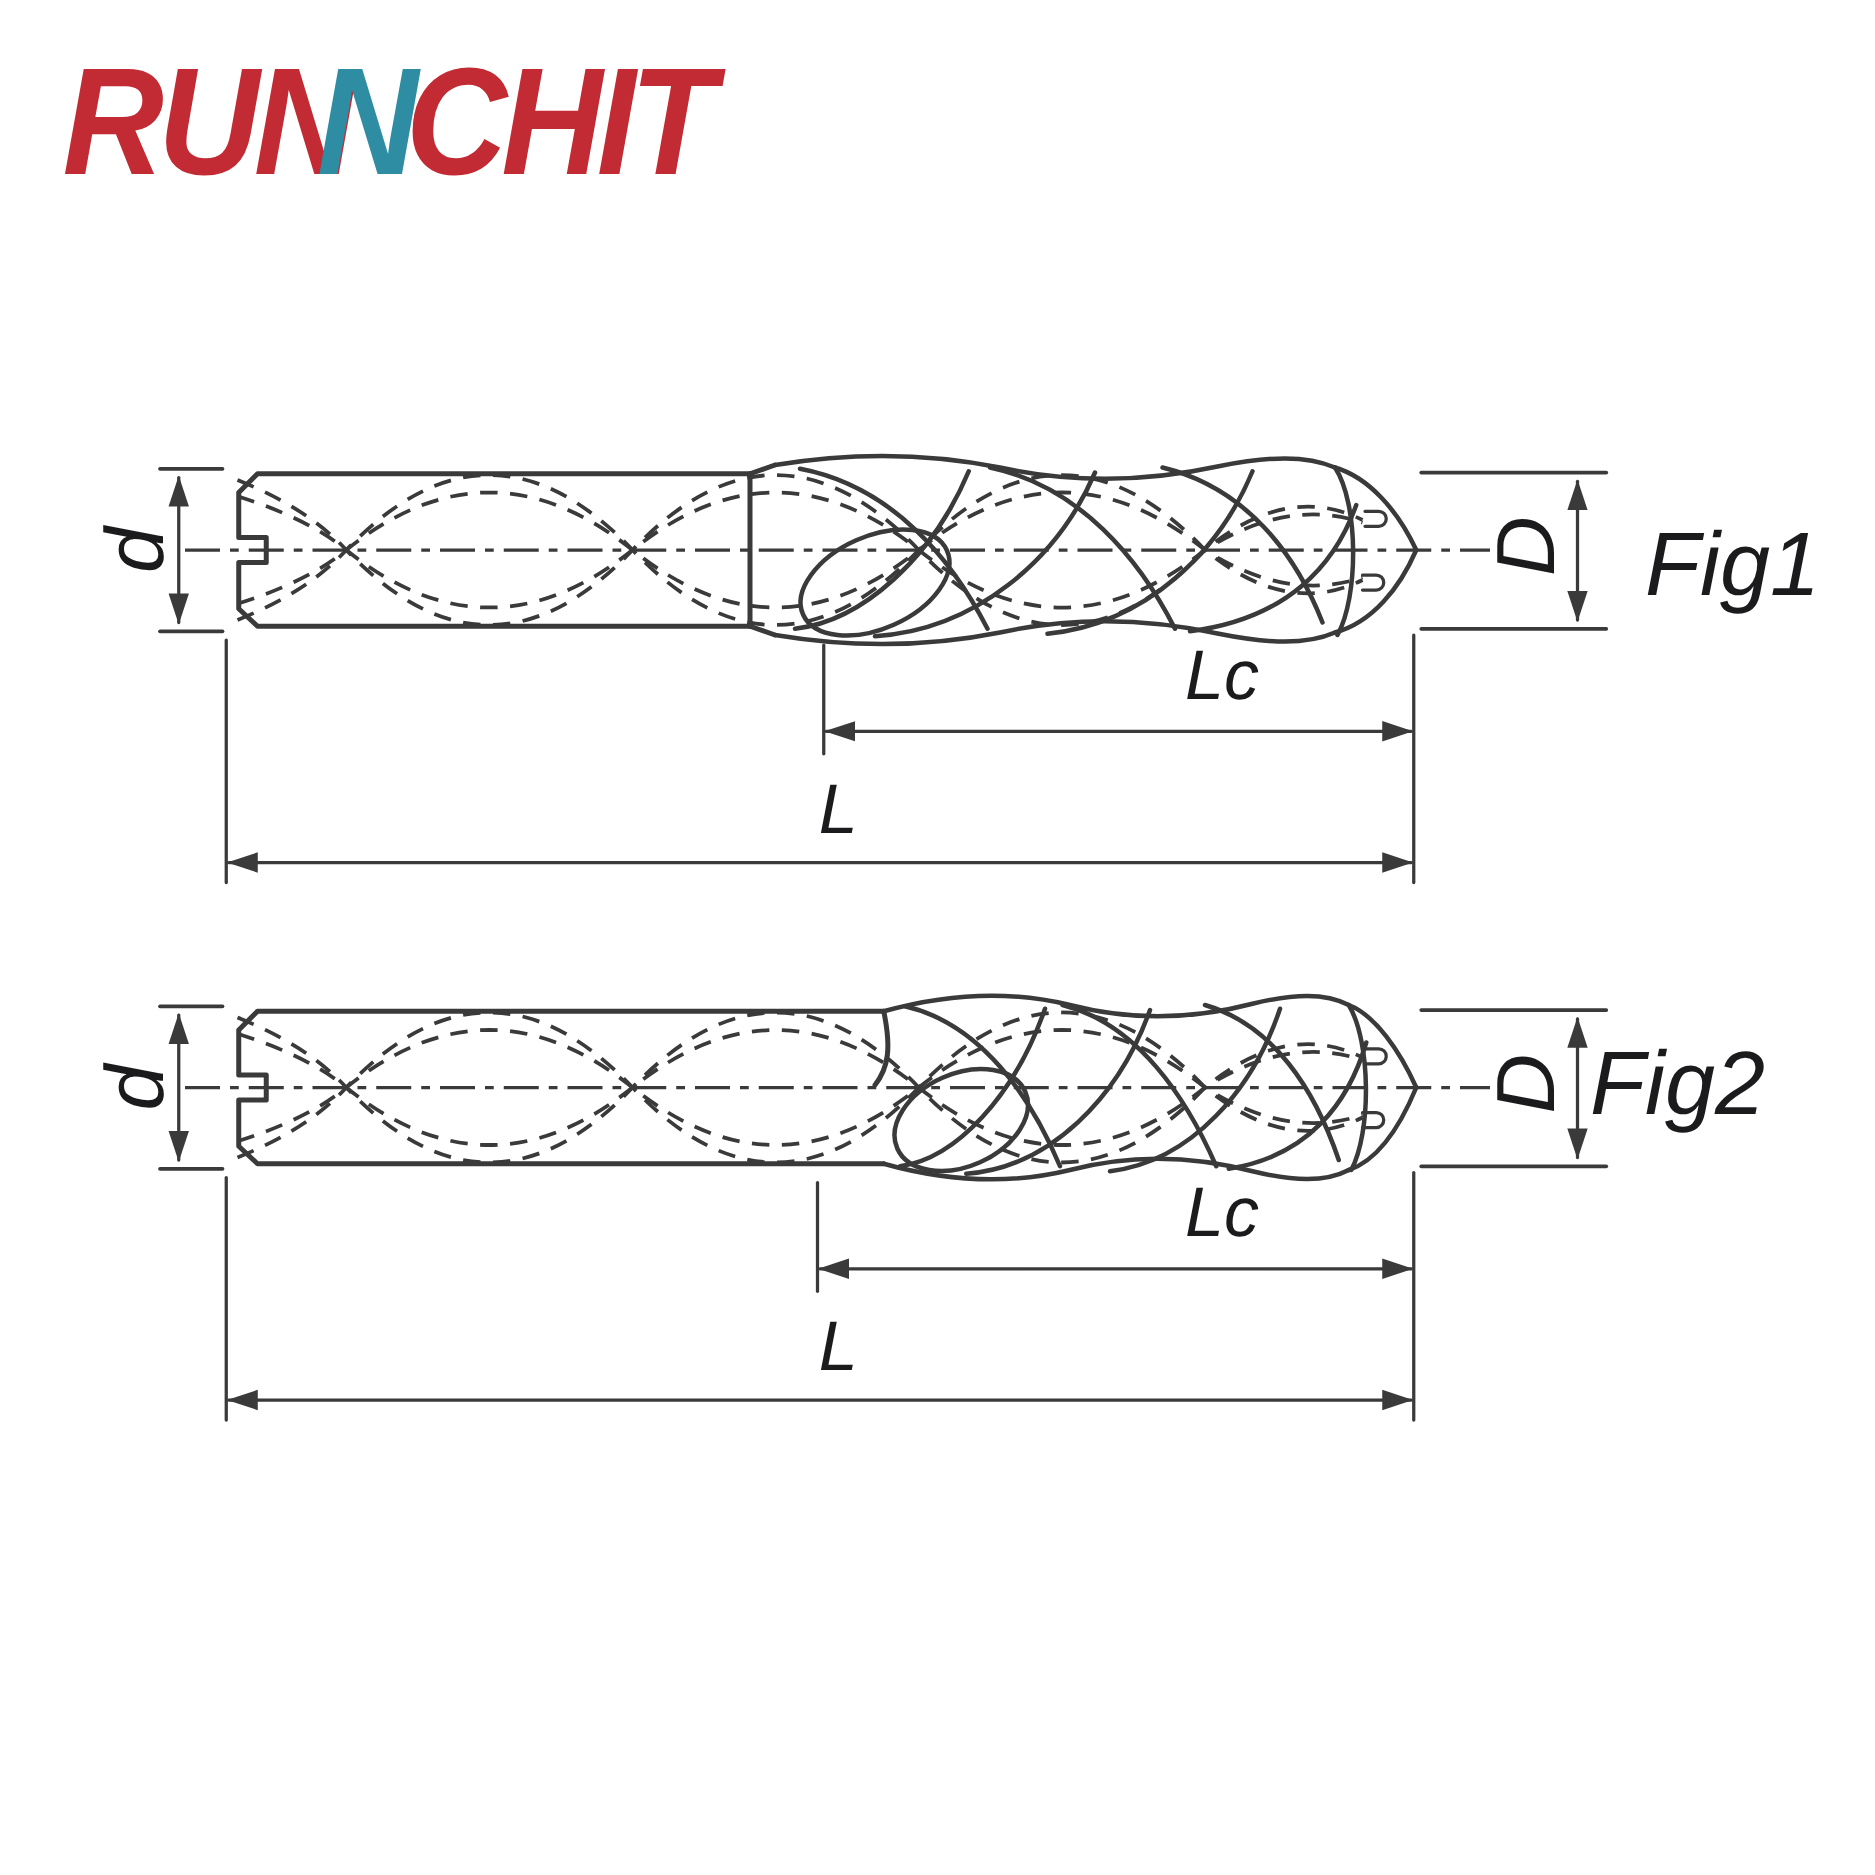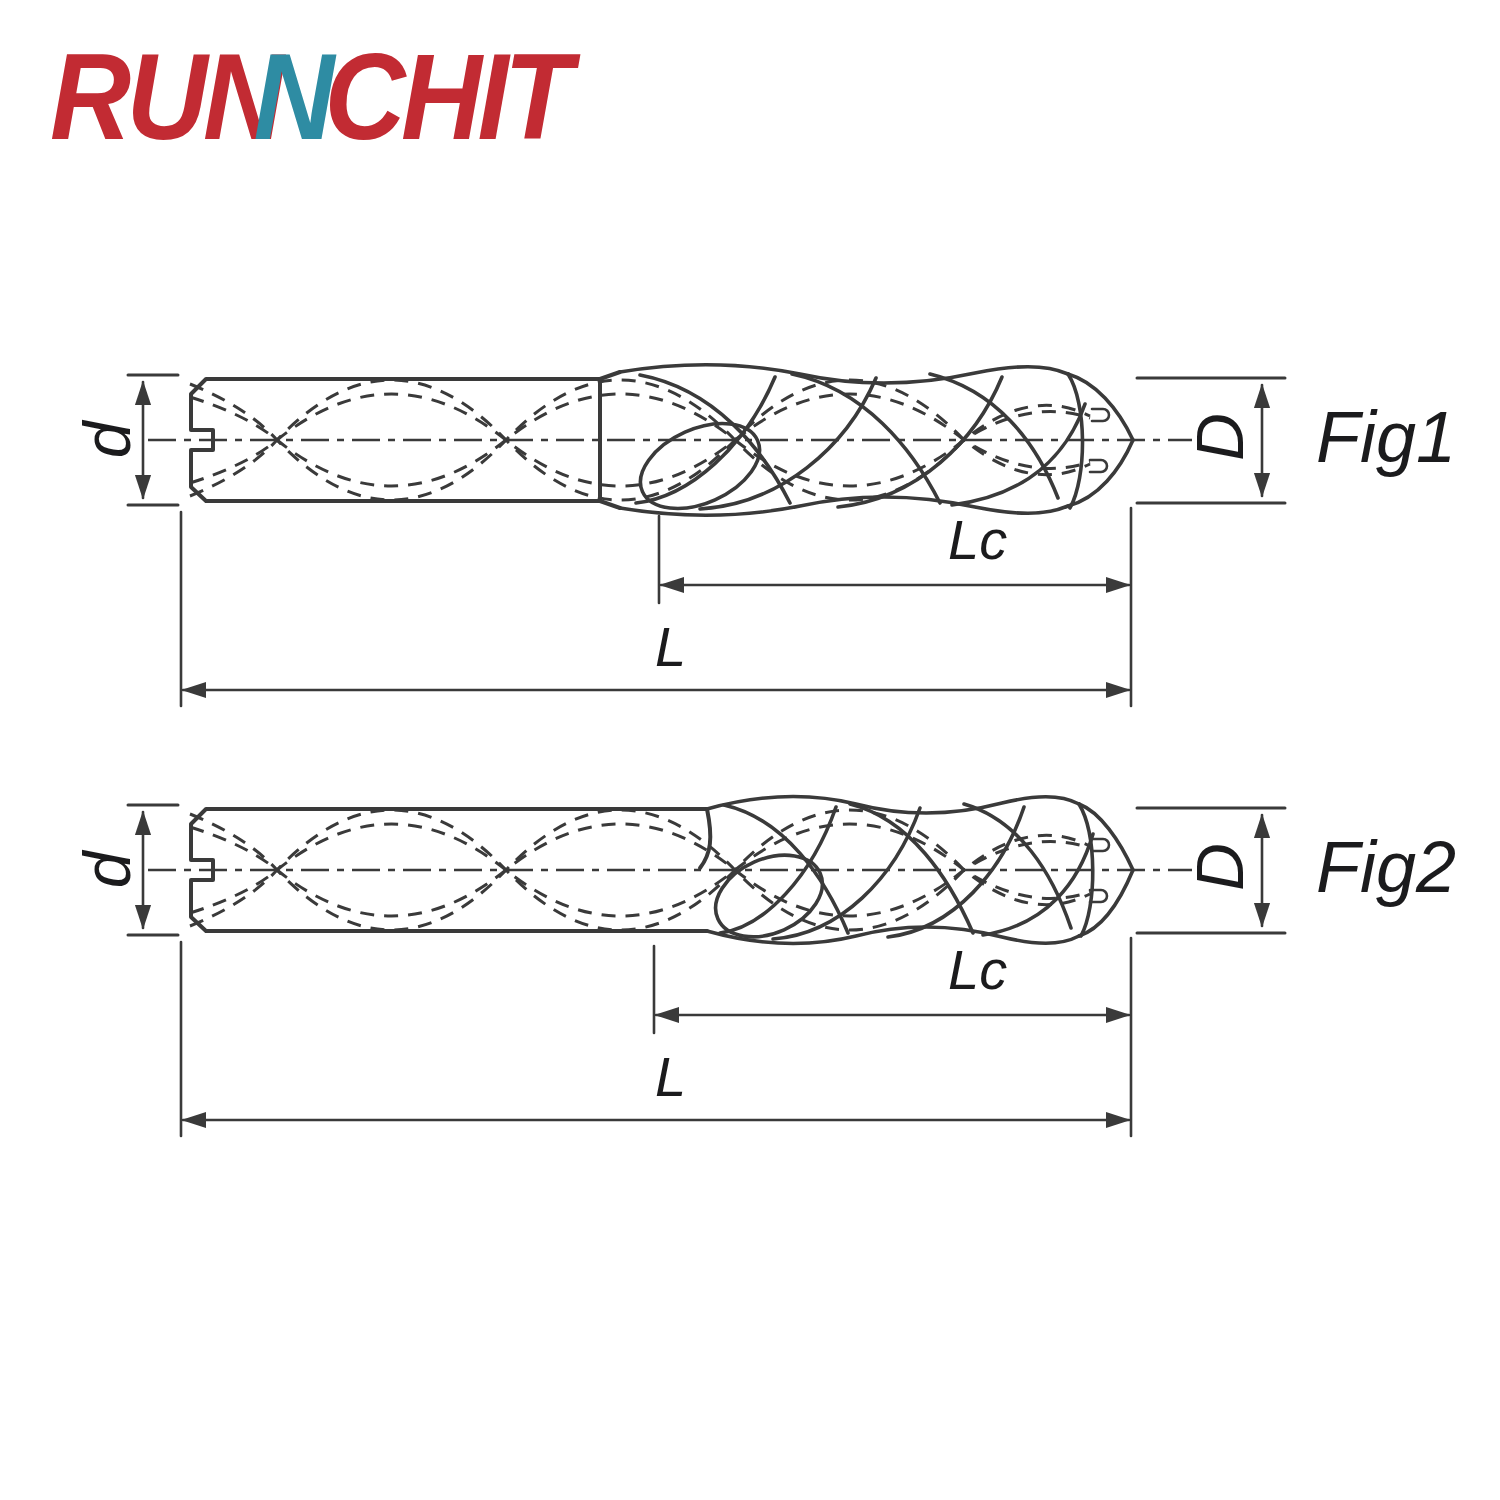--- a/index.html
+++ b/index.html
@@ -178,23 +178,23 @@
 
       <g>
         <line class="ln dim" x1="181" y1="942" x2="181" y2="1136"></line>
         <line class="ln dim" x1="183" y1="1120" x2="1129" y2="1120" marker-start="url(#ar)" marker-end="url(#ar)"></line>
       </g>
     </g>
   </svg>
 
   <div class="dim-label vert" style="left:74px;top:407px;">d</div>
   <div class="dim-label vert" style="left:1187px;top:404px;">D</div>
-  <div class="fig-label" style="left:1316px;top:401px;">Fig1</div>
+  <div class="fig-label" style="left:1316px;top:416px;">Fig1</div>
   <div class="dim-label" style="left:948px;top:512px;">Lc</div>
   <div class="dim-label" style="left:655px;top:619px;">L</div>
 
   <div class="dim-label vert" style="left:74px;top:837px;">d</div>
   <div class="dim-label vert" style="left:1187px;top:834px;">D</div>
-  <div class="fig-label" style="left:1316px;top:831px;">Fig2</div>
+  <div class="fig-label" style="left:1272px;top:831px;">Fig2</div>
   <div class="dim-label" style="left:948px;top:942px;">Lc</div>
   <div class="dim-label" style="left:655px;top:1049px;">L</div>
 
 </div>
 
 </body></html>

